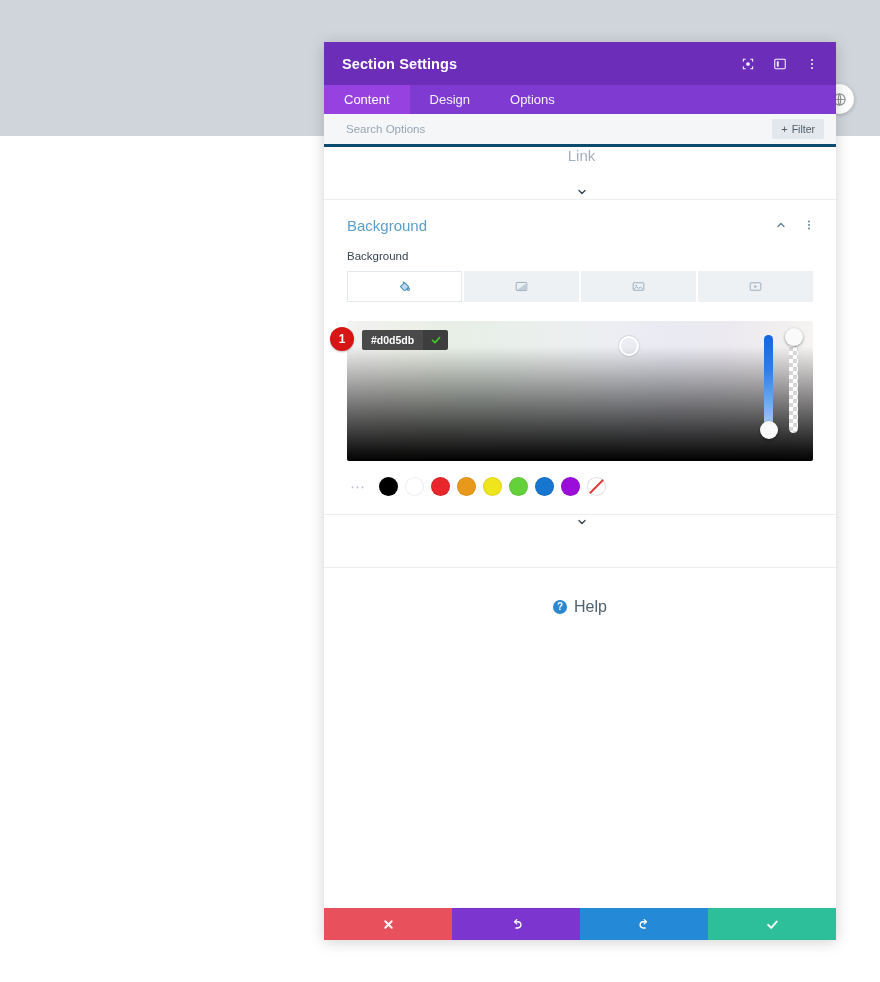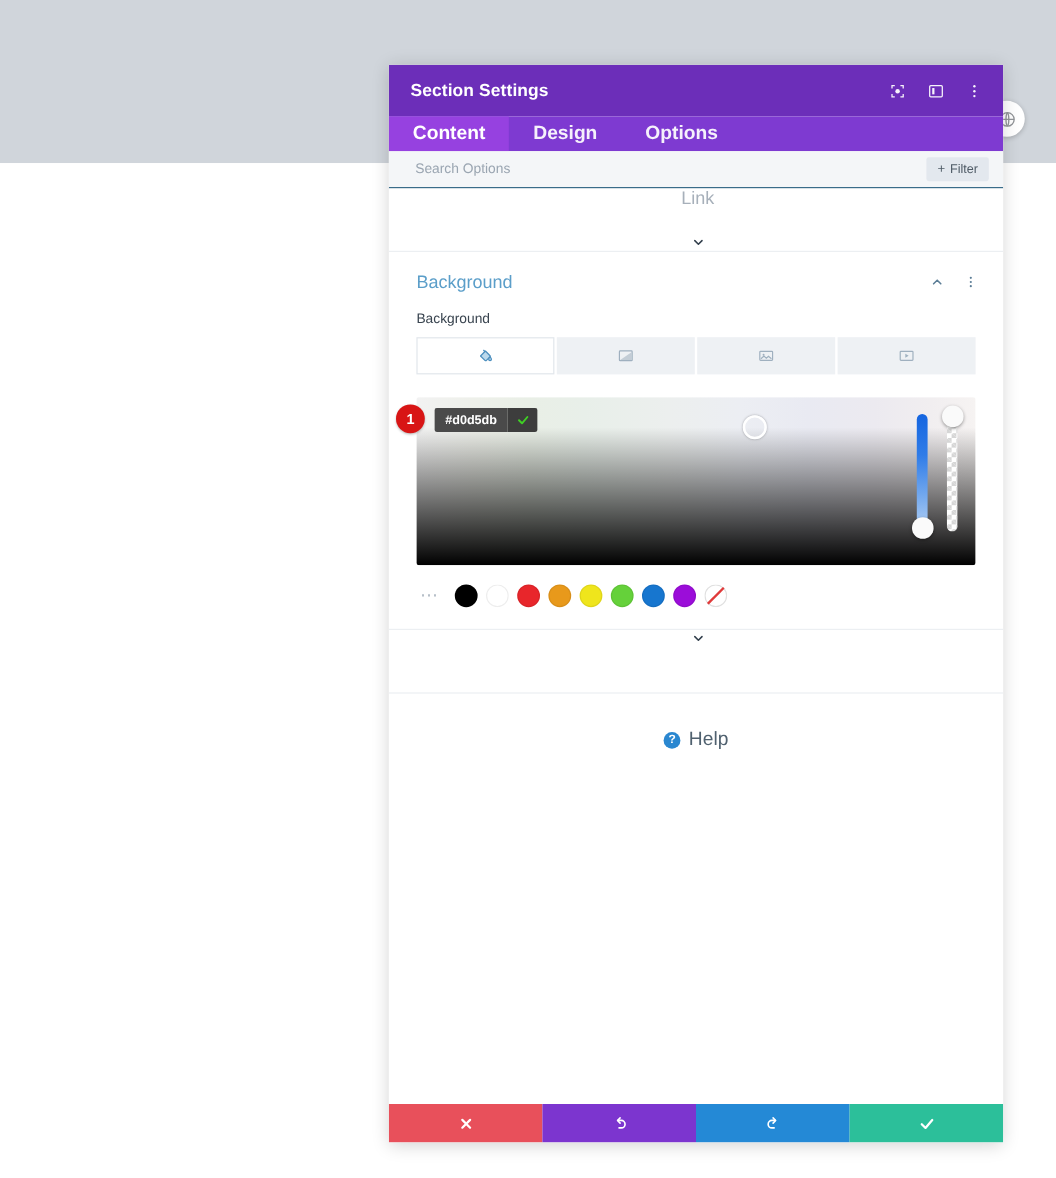--- a/index.html
+++ b/index.html
@@ -24,21 +24,21 @@
     position:absolute;left:824px;top:84px;width:30px;height:30px;
     border-radius:50%;background:#ffffff;
     box-shadow:0 1px 4px rgba(0,0,0,.22);
     display:flex;align-items:center;justify-content:center;
     z-index:2;
   }
   #float-btn svg{opacity:.55;}
 
   
   #settings-modal{
-    position:absolute;left:324px;top:54px;width:512px;height:898px;
+    position:absolute;left:324px;top:42px;width:512px;height:898px;
     background:#ffffff;
     box-shadow:0 2px 14px rgba(0,0,0,.18);
     z-index:5;
     display:flex;flex-direction:column;
     overflow:hidden;
   }
   
   .modal-header{
     height:43px;background:#6c2eb9;
     display:flex;align-items:center;
@@ -53,28 +53,28 @@
   .header-icons .hicon{
     width:16px;height:16px;display:flex;align-items:center;justify-content:center;
     cursor:pointer;opacity:.95;
   }
   
   .modal-tabs{
     height:29px;background:#7e3ad1;display:flex;flex:none;
   }
   .tab{
     padding:0 20px;height:29px;line-height:29px;
-    color:#ffffff;font-size:16px;font-weight:bold;
+    color:#ffffff;font-size:13px;font-weight:normal;
     cursor:pointer;opacity:.93;
   }
   .tab.active{background:#9641e0;opacity:1;}
 
   
   .search-bar{
-    height:30px;background:#f4f6f8;border-bottom:1px solid #0c4a6e;
+    height:30px;background:#f4f6f8;border-bottom:3px solid #0c4a6e;
     display:flex;align-items:center;padding:0 12px 0 22px;flex:none;
   }
   .search-input{
     flex:1;border:none;background:transparent;outline:none;
     font-family:"Liberation Sans", sans-serif;font-size:11.5px;color:#6b7785;
     padding:0;
   }
   .search-input::placeholder{color:#9aa5b1;}
   .filter-btn{
     background:#e3e8ee;border:none;border-radius:2px;

